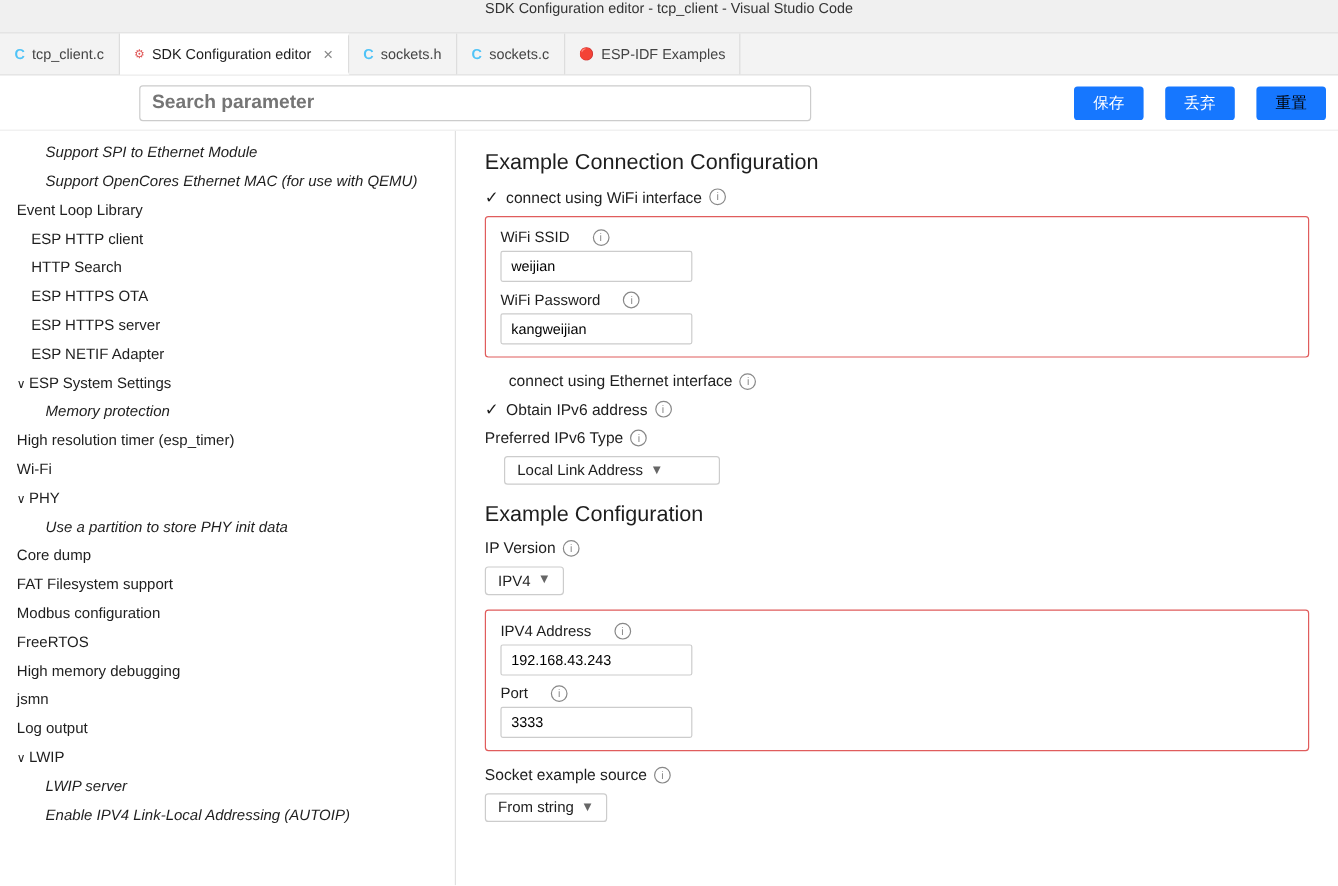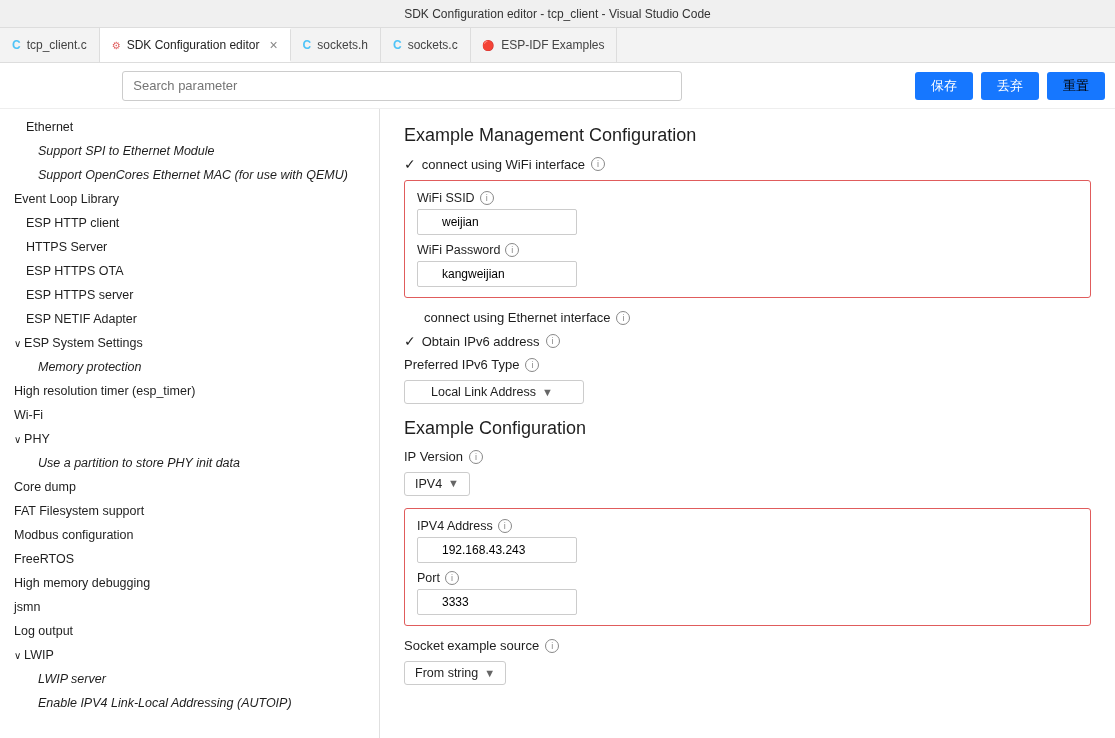--- a/index.html
+++ b/index.html
@@ -3,21 +3,20 @@
   <meta charset="utf-8">
   <style>
     * { box-sizing: border-box; margin: 0; padding: 0; }
     body { font-family: 'Segoe UI', Arial, sans-serif; font-size: 13px; background: #fff; color: #1e1e1e; height: 738px; width: 1115px; overflow: hidden; }
 
     
     .title-bar {
       background: #f0f0f0;
       height: 28px;
       display: flex;
-      align-items: center;
       justify-content: center;
       font-size: 12px;
       color: #333;
       border-bottom: 1px solid #ddd;
     }
 
     
     .tab-bar {
       background: #f3f3f3;
       height: 35px;
@@ -62,27 +61,28 @@
       max-width: 560px;
       margin: 0 auto;
       position: relative;
     }
     .search-box input {
       width: 100%;
       height: 30px;
       border: 1px solid #ccc;
       border-radius: 3px;
       padding: 0 10px;
-      font-size: 13px;
+      font-size: 16px;
       color: #a16207;
       outline: none;
+      font-weight: bold;
     }
     .toolbar-btns {
       display: flex;
-      gap: 8px;
+      gap: 18px;
       margin-left: auto;
     }
     .toolbar-btn {
       padding: 5px 16px;
       font-size: 13px;
       border: none;
       border-radius: 3px;
       cursor: pointer;
     }
     .btn-save { background: #1677ff; color: #fff; }
@@ -161,45 +161,46 @@
       padding: 10px 12px;
       margin-bottom: 12px;
     }
 
     .field-label {
       font-size: 12.5px;
       color: #1e1e1e;
       margin-bottom: 4px;
       display: flex;
       align-items: center;
-      gap: 5px;
+      gap: 19px;
     }
     .field-input {
       width: 160px;
       height: 26px;
       border: 1px solid #ccc;
       border-radius: 2px;
-      padding: 0 24px;
+      padding: 0 8px;
       font-size: 12px;
       outline: none;
       margin-bottom: 8px;
     }
 
     
     .dropdown-select {
       display: inline-flex;
       align-items: center;
       gap: 6px;
       border: 1px solid #ccc;
       border-radius: 3px;
-      padding: 4px 26px;
+      padding: 4px 10px;
       font-size: 12.5px;
       cursor: pointer;
       background: #fff;
       min-width: 180px;
+      margin-left: 16px;
     }
     .dropdown-arrow { font-size: 11px; color: #666; }
 
     
     .ipv4-dropdown {
       display: inline-flex;
       align-items: flex-start;
       gap: 6px;
       border: 1px solid #ccc;
       border-radius: 3px;
@@ -263,37 +264,34 @@
   <div class="toolbar-btns">
     <button class="toolbar-btn btn-save">保存</button>
     <button class="toolbar-btn btn-discard">丢弃</button>
     <button class="toolbar-btn btn-reset">重置</button>
   </div>
 </div>
 
 <div class="main-layout">
 
   <div class="sidebar">
-    <div class="sidebar-item indent-1">
-      <span>Ethernet</span>
-    </div>
     <div class="sidebar-item indent-2">
       <span>Support SPI to Ethernet Module</span>
     </div>
     <div class="sidebar-item indent-2">
       <span>Support OpenCores Ethernet MAC (for use with QEMU)</span>
     </div>
     <div class="sidebar-item">
       <span>Event Loop Library</span>
     </div>
     <div class="sidebar-item indent-1">
       <span>ESP HTTP client</span>
     </div>
     <div class="sidebar-item indent-1">
-      <span>HTTPS Server</span>
+      <span>HTTP Search</span>
     </div>
     <div class="sidebar-item indent-1">
       <span>ESP HTTPS OTA</span>
     </div>
     <div class="sidebar-item indent-1">
       <span>ESP HTTPS server</span>
     </div>
     <div class="sidebar-item indent-1">
       <span>ESP NETIF Adapter</span>
     </div>
@@ -344,21 +342,21 @@
     </div>
     <div class="sidebar-item indent-2">
       <span>Enable IPV4 Link-Local Addressing (AUTOIP)</span>
     </div>
 
   </div>
 
   <div class="content">
 
     <div>
-      <h2 class="section-title">Example Management Configuration</h2>
+      <h2 class="section-title">Example Connection Configuration</h2>
 
       <div class="config-row">
         <span class="checkmark">✓</span>
         <span>connect using WiFi interface</span>
         <span class="info-icon">i</span>
       </div>
 
       <div class="red-box">
         <div class="field-label">
           <span>WiFi SSID</span>

